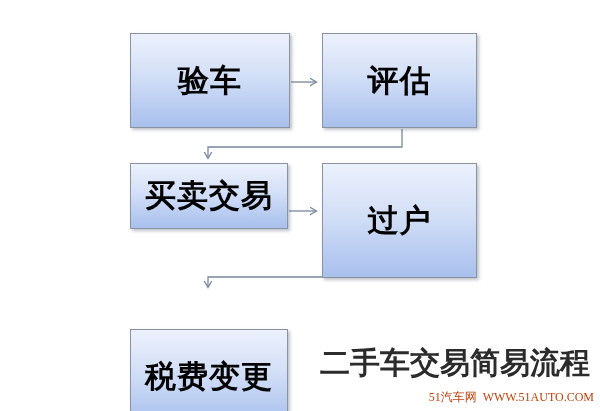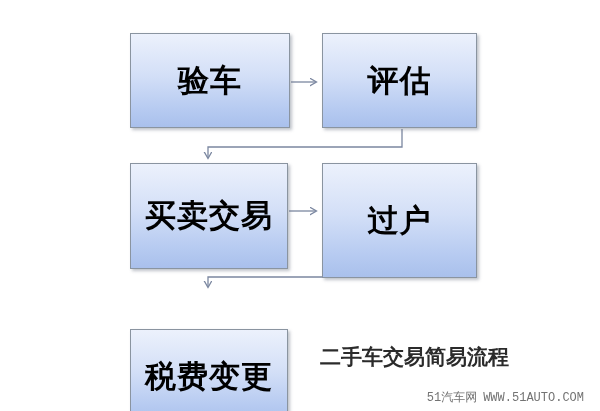--- a/index.html
+++ b/index.html
@@ -26,48 +26,48 @@
   .flow-node .node-label {
     font-weight: 700;
     font-size: 31px;
     color: #000000;
     letter-spacing: 1px;
     white-space: nowrap;
   }
 
   .node-yanche            { left: 130px; top: 33px;  width: 160px; height: 95px; }
   .node-pinggu            { left: 322px; top: 33px;  width: 155px; height: 95px; }
-  .node-maimai-jiaoyi     { left: 130px; top: 163px; width: 158px; height: 106px; }
+  .node-maimai-jiaoyi     { left: 130px; top: 163px; width: 158px; height: 66px; }
   .node-guohu             { left: 322px; top: 163px; width: 155px; height: 115px; }
   .node-shuifei-biangeng  { left: 130px; top: 293px; width: 158px; height: 95px; margin-top: 36px; }
 
   .connector-layer {
     position: absolute;
     left: 0; top: 0;
     width: 600px; height: 411px;
     pointer-events: none;
   }
 
   .diagram-caption {
     position: absolute;
     left: 320px;
     top: 343px;
-    font-size: 21px;
+    font-size: 30px;
     font-weight: 700;
     color: #2b2b2b;
     white-space: nowrap;
   }
 
   .watermark {
     position: absolute;
-    right: 16px;
+    right: 6px;
     bottom: 5px;
-    font-family: Liberation Mono, monospace;
+    font-family: Liberation Serif, serif;
     font-size: 12px;
-    color: #737373;
+    color: #c2410c;
     white-space: nowrap;
   }
   .watermark .wm-site { margin-right: 6px; }
 </style>
 </head>
 <body>
 
 <div class="canvas">
 
   <svg class="connector-layer" viewBox="0 0 600 411" xmlns="http://www.w3.org/2000/svg">

